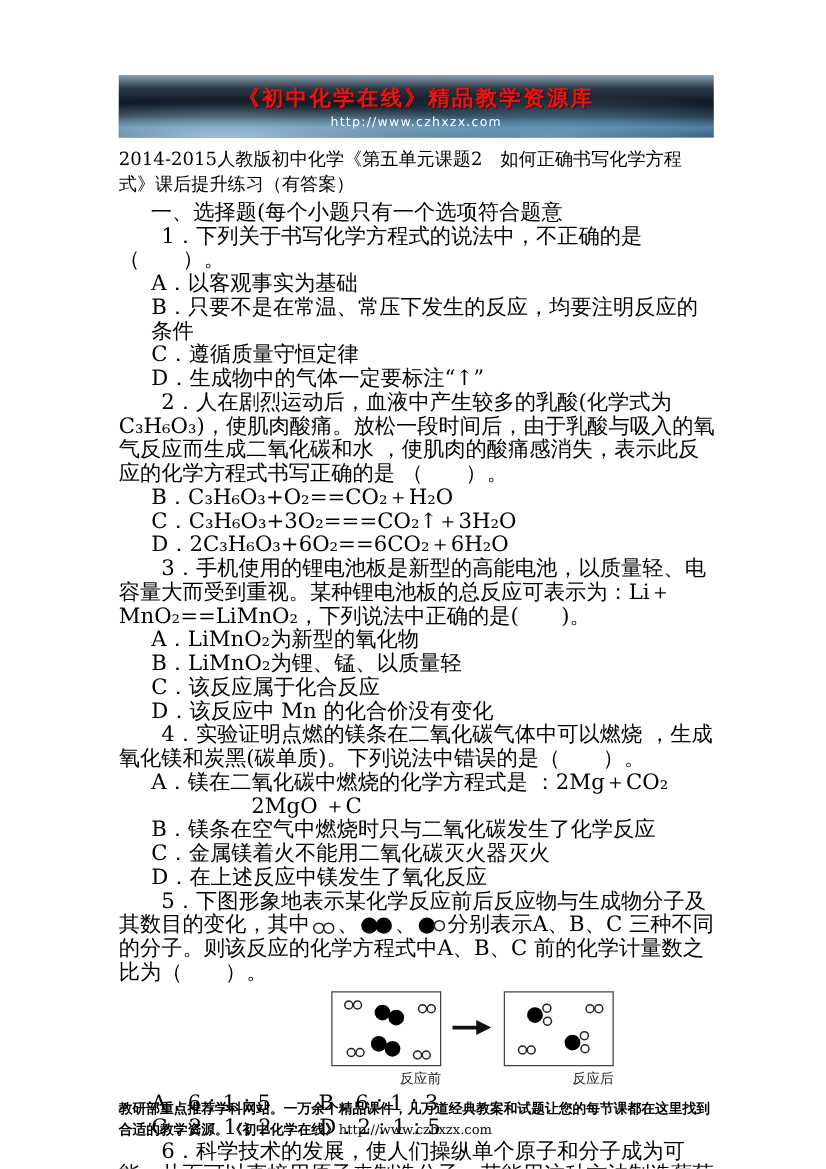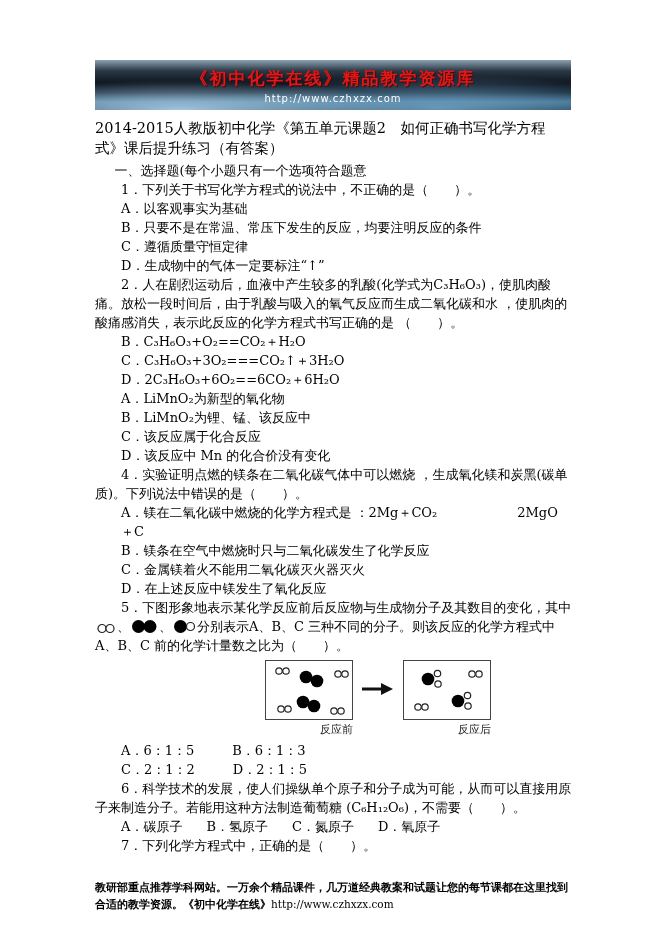--- a/index.html
+++ b/index.html
@@ -27,21 +27,21 @@
     color: #e21717; padding-top: 7px;
     text-shadow: 1px 1px 0 rgba(80,0,0,.8);
   }
   .banner-url {
     font-family: "DejaVu Sans", "Liberation Sans", sans-serif;
     font-size: 10px; color: #ffffff; margin-top: 3px; letter-spacing: 1px;
   }
 
   .doc-title { font-weight: normal; font-size: 14.5px; line-height: 20px; margin: 2px 0 3px; }
 
-  p { margin: 0; font-size: 13px; line-height: 19px; }
+  p { margin: 0; font-size: 17px; line-height: 19px; }
   .section { text-indent: 1.5em; }
   .stem { text-indent: 2em; }
   .opt { padding-left: 26px; }
   .optpair { margin-right: 38px; }
   .q6opt { margin-right: 24px; }
   .eq-gap { display: inline-block; width: 80px; }
   .molicon { display: inline-block; vertical-align: -3px; margin: 0 1px; }
   .molicon svg { display: block; }
 
   
@@ -79,22 +79,23 @@
     <p class="opt">A．以客观事实为基础</p>
     <p class="opt">B．只要不是在常温、常压下发生的反应，均要注明反应的条件</p>
     <p class="opt">C．遵循质量守恒定律</p>
     <p class="opt">D．生成物中的气体一定要标注“↑”</p>
 
     <p class="stem">2．人在剧烈运动后，血液中产生较多的乳酸(化学式为C₃H₆O₃)，使肌肉酸痛。放松一段时间后，由于乳酸与吸入的氧气反应而生成二氧化碳和水 ，使肌肉的酸痛感消失，表示此反应的化学方程式书写正确的是 （　　）。</p>
     <p class="opt">B．C₃H₆O₃+O₂==CO₂＋H₂O</p>
     <p class="opt">C．C₃H₆O₃+3O₂===CO₂↑＋3H₂O</p>
     <p class="opt">D．2C₃H₆O₃+6O₂==6CO₂＋6H₂O</p>
 
+    <p class="stem">3．手机使用的锂电池板是新型的高能电池，以质量轻、电容量大而受到重视。某种锂电池板的总反应可表示为：Li＋MnO₂==LiMnO₂，下列说法中正确的是(　　)。</p>
     <p class="opt">A．LiMnO₂为新型的氧化物</p>
-    <p class="opt">B．LiMnO₂为锂、锰、该反应中</p>
+    <p class="opt">B．LiMnO₂为锂、锰、以质量轻</p>
     <p class="opt">C．该反应属于化合反应</p>
     <p class="opt">D．该反应中 Mn 的化合价没有变化</p>
 
     <p class="stem">4．实验证明点燃的镁条在二氧化碳气体中可以燃烧 ，生成氧化镁和炭黑(碳单质)。下列说法中错误的是（　　）。</p>
     <p class="opt"><span>A．镁在二氧化碳中燃烧的化学方程式是 ：2Mg＋CO₂</span><span class="eq-gap"></span><span>2MgO ＋C</span></p>
     <p class="opt">B．镁条在空气中燃烧时只与二氧化碳发生了化学反应</p>
     <p class="opt">C．金属镁着火不能用二氧化碳灭火器灭火</p>
     <p class="opt">D．在上述反应中镁发生了氧化反应</p>
 
     <p class="stem"><span>5．下图形象地表示某化学反应前后反应物与生成物分子及其数目的变化，其中</span><span class="molicon"><svg width="20" height="11" viewBox="0 0 20 11">

